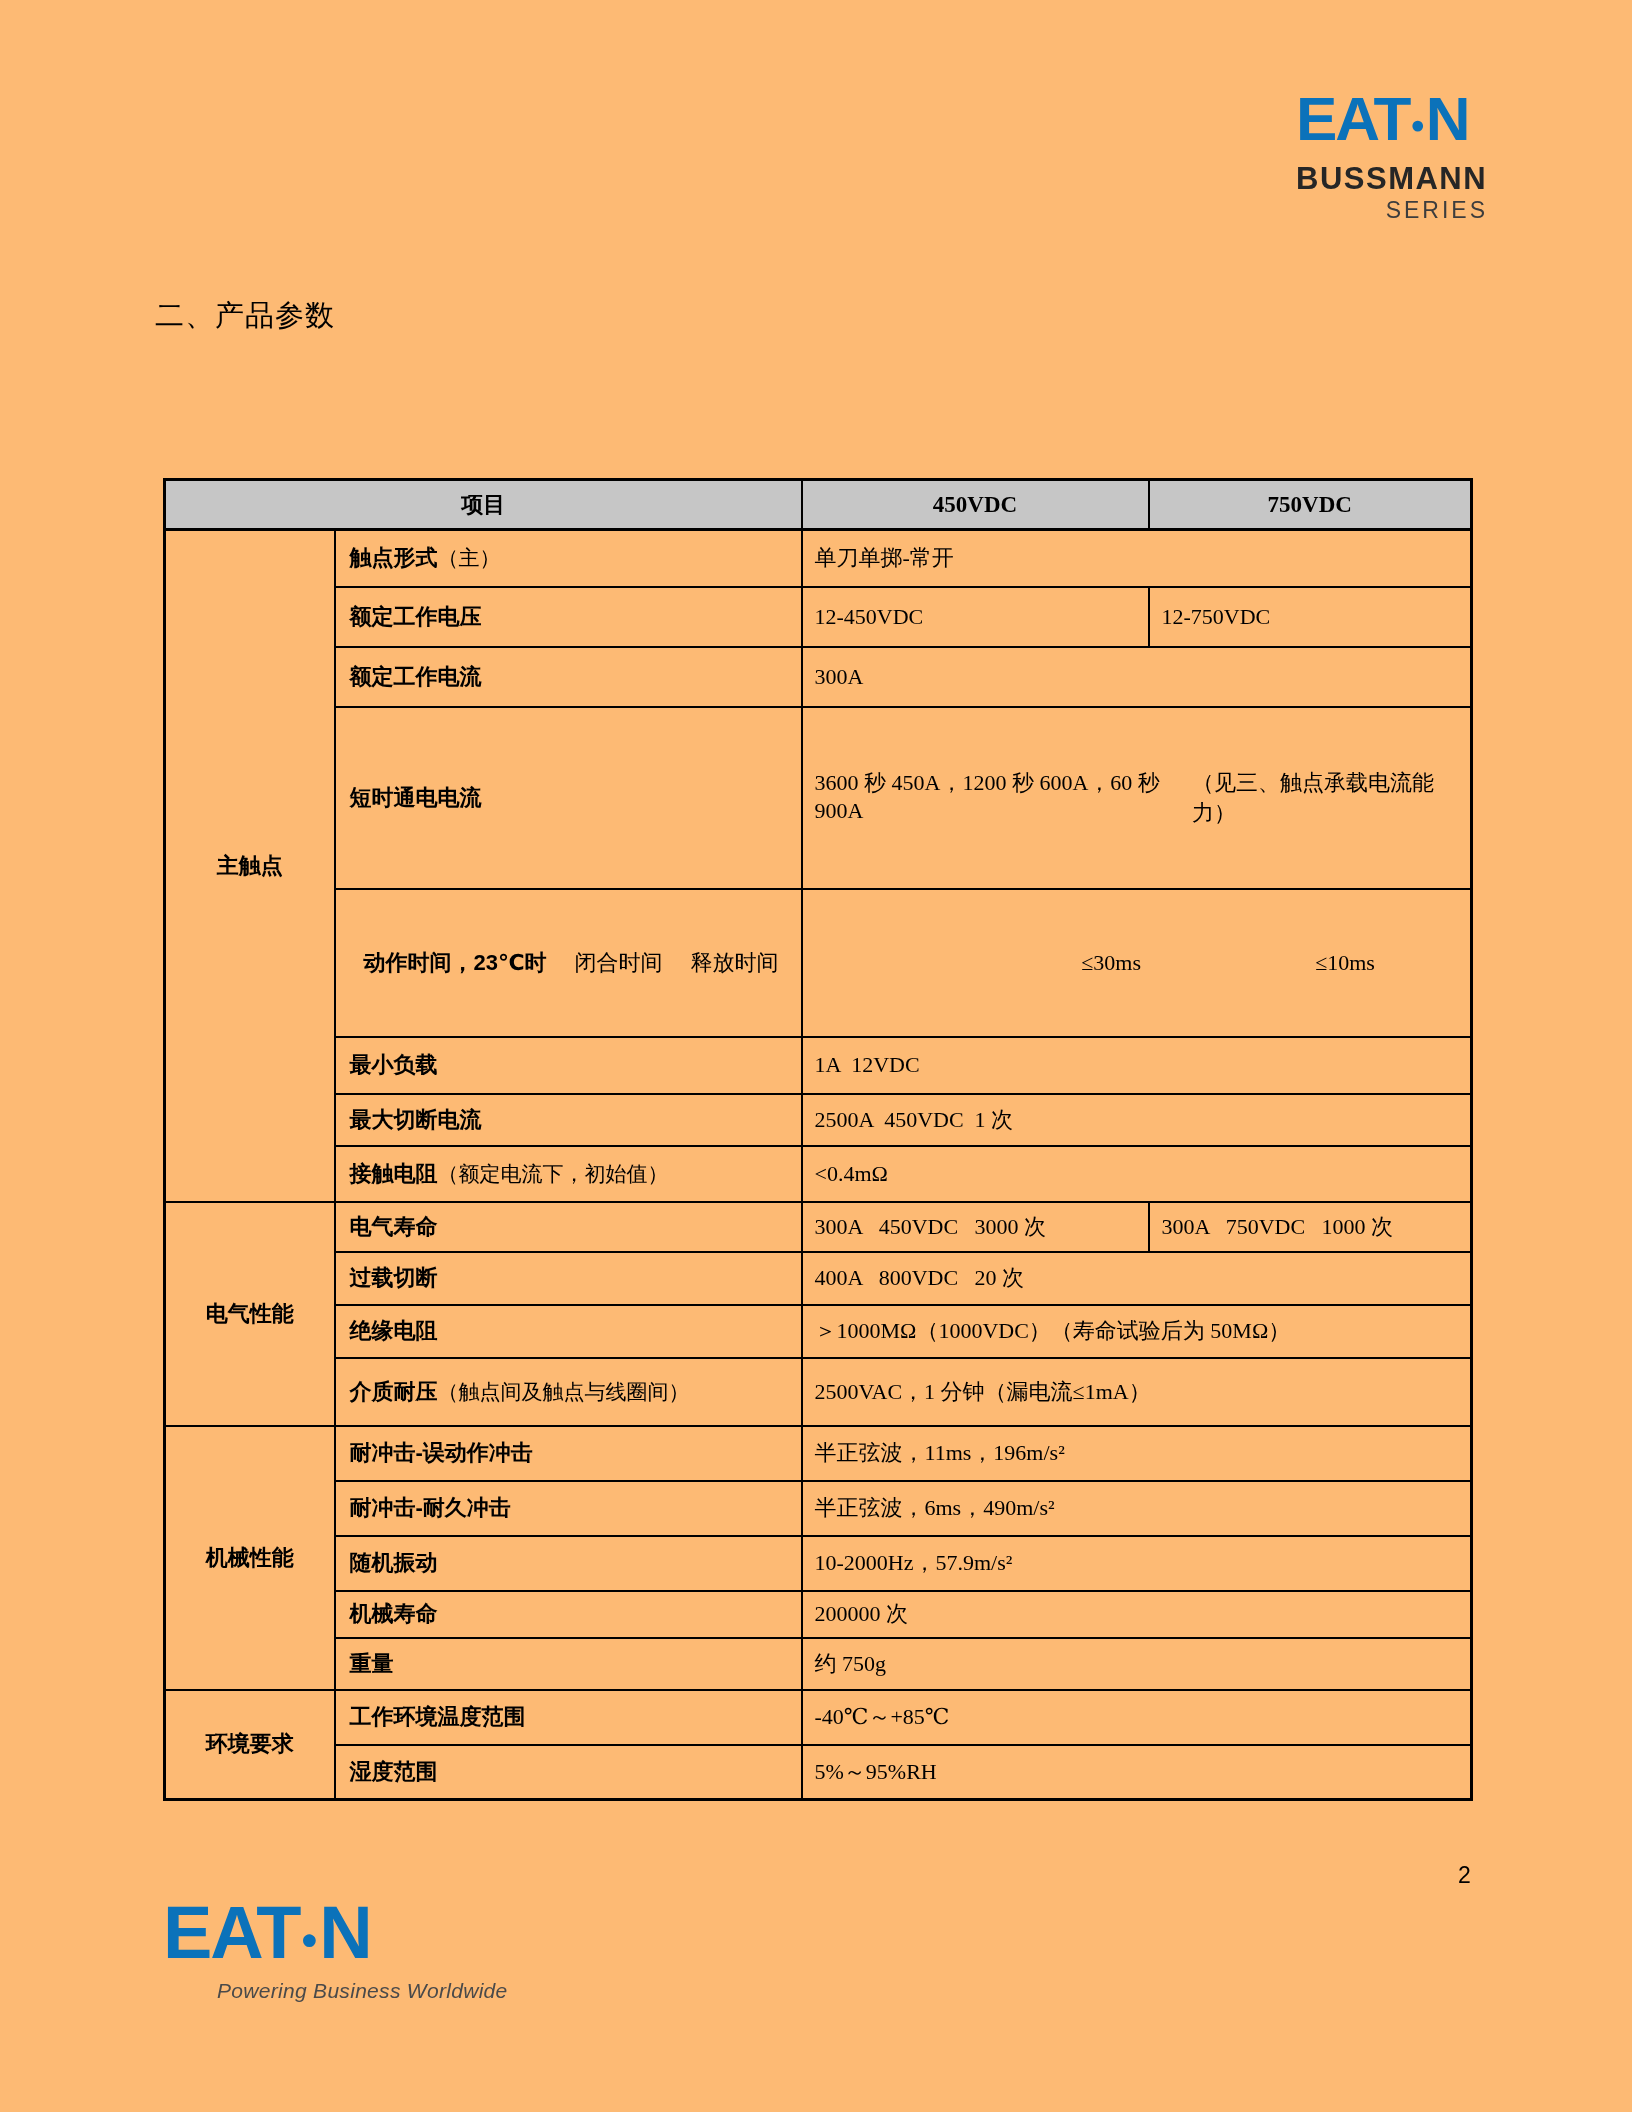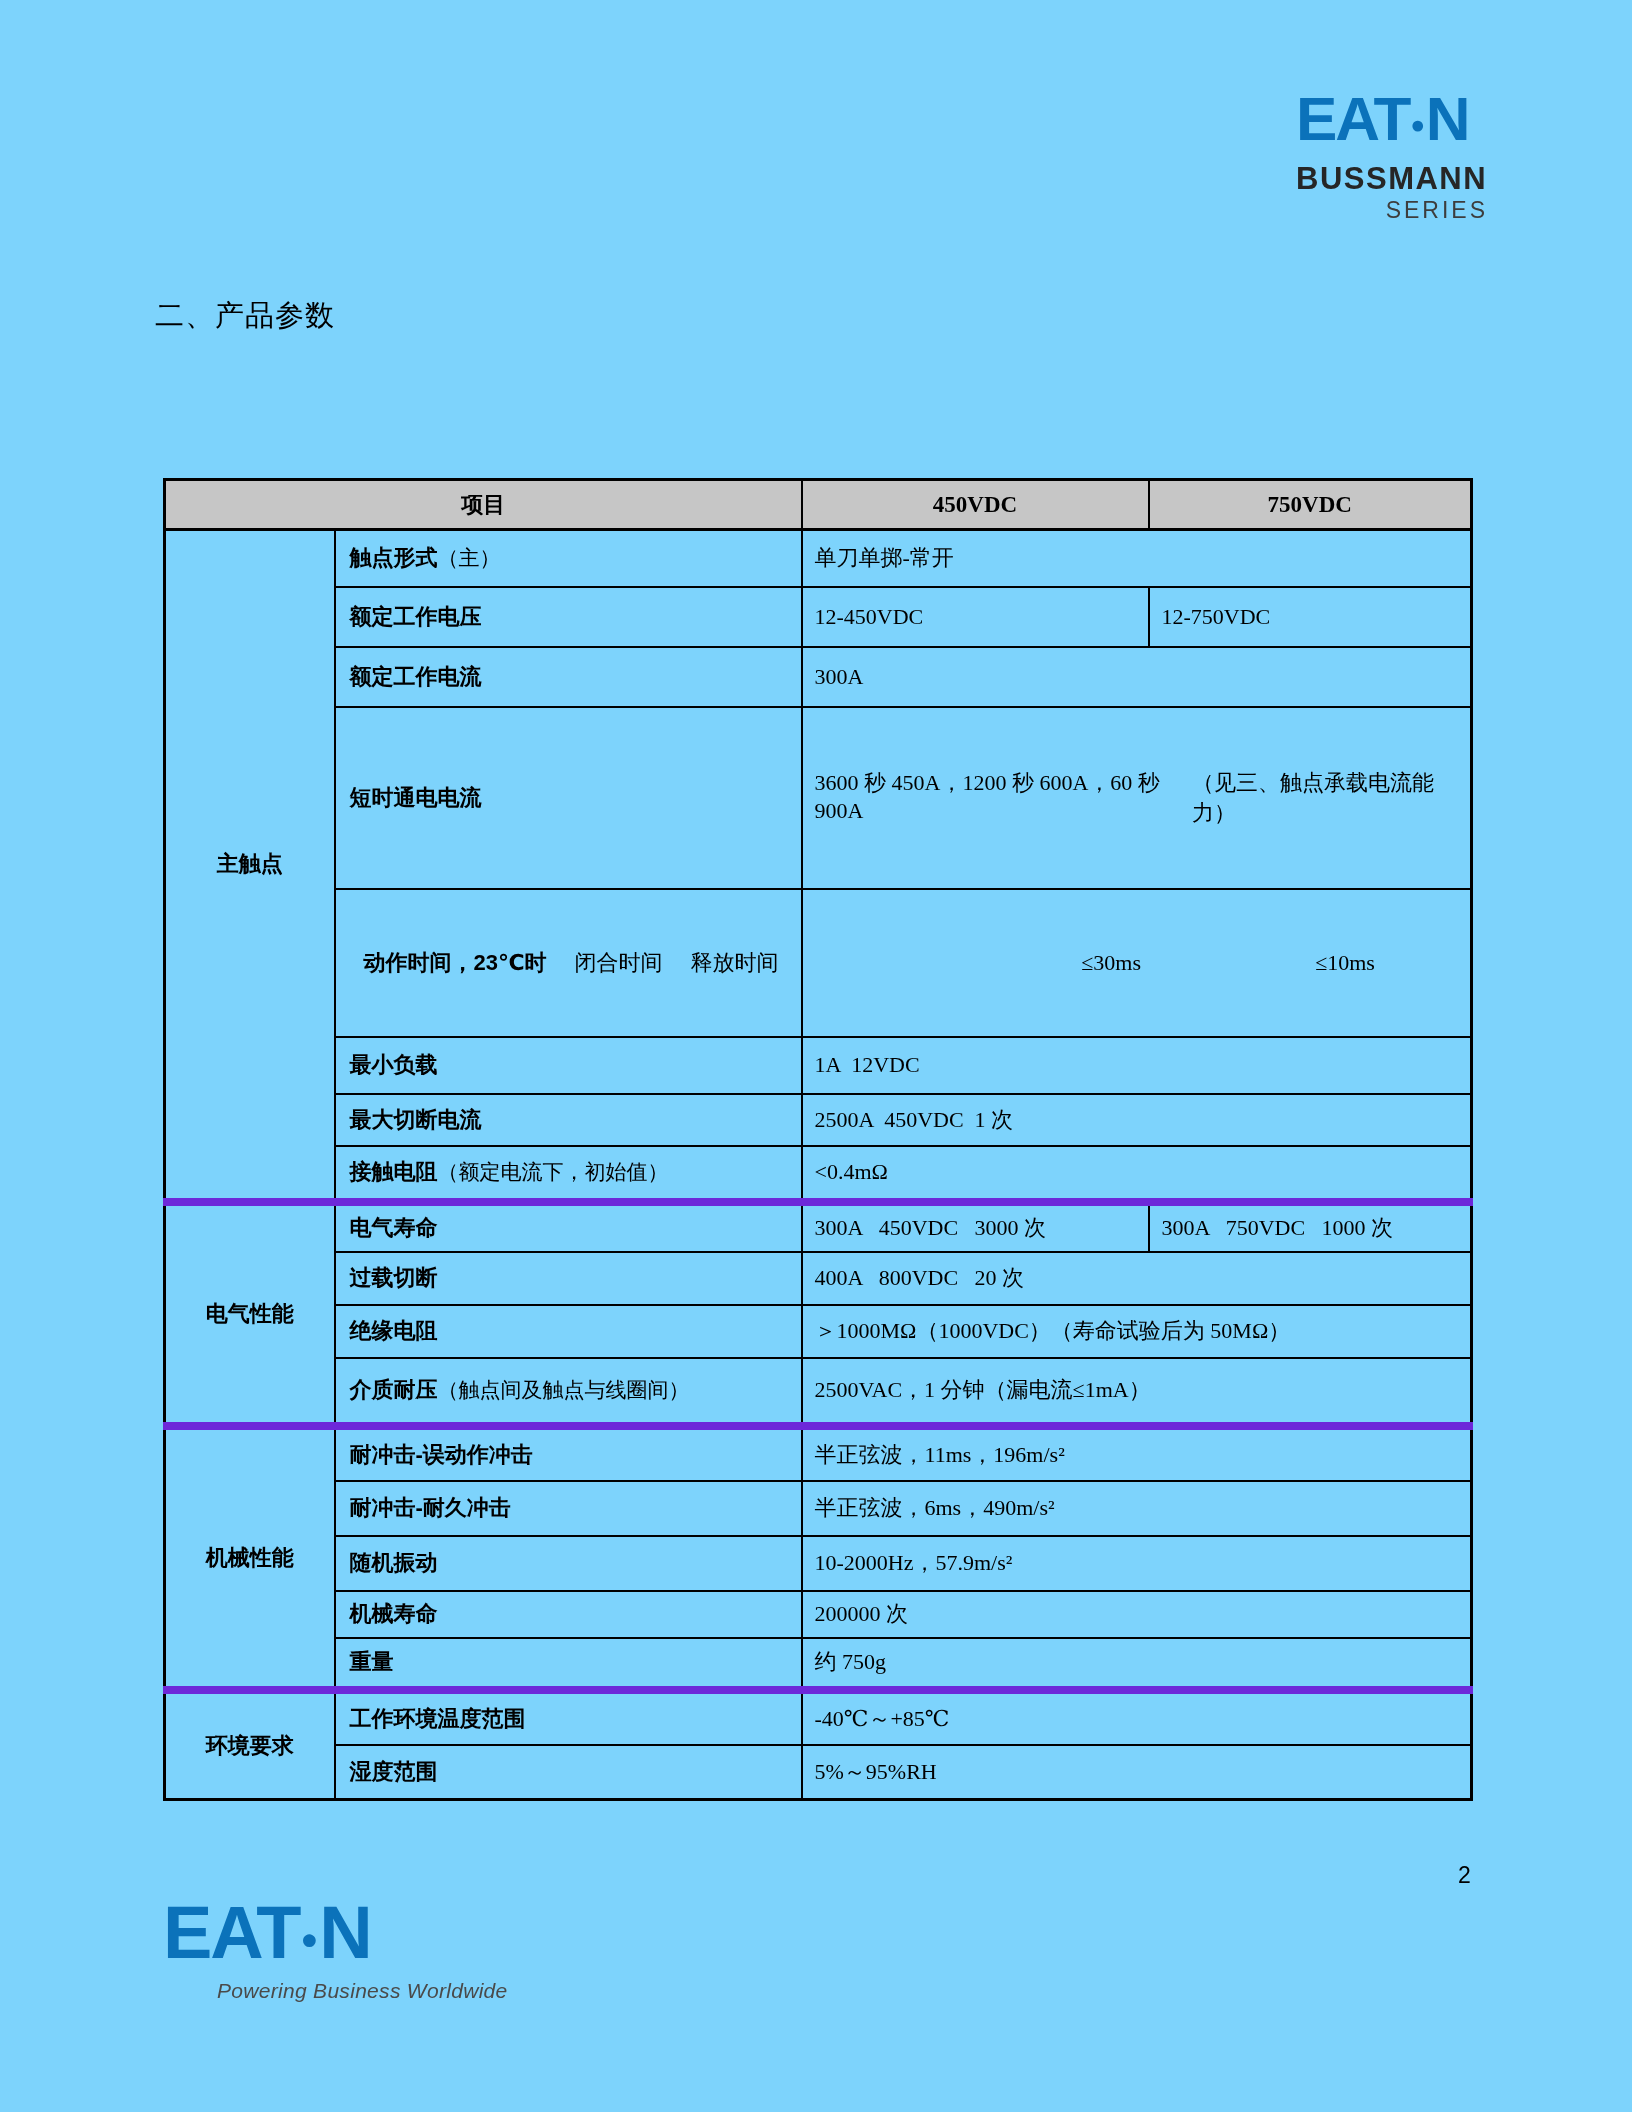--- a/index.html
+++ b/index.html
@@ -1,21 +1,21 @@
 <!DOCTYPE html>
 <html><head>
 <meta charset="utf-8">
 <style>
   * { margin: 0; padding: 0; box-sizing: border-box; }
   html, body { background: #ffffff; }
   .page {
     position: relative;
     width: 1632px;
     height: 2112px;
-    background: #7dd3fc;
+    background: #fdba74;
     font-family: "Liberation Serif", "DejaVu Serif", serif;
     color: #000;
     overflow: hidden;
   }
 
   
   .logo-top { position: absolute; left: 1296px; top: 88px; width: 200px; }
   .eaton-word {
     font-family: "Liberation Sans", "DejaVu Sans", sans-serif;
     font-weight: 900;
@@ -87,21 +87,21 @@
     font-weight: bold;
   }
   td.item { padding-left: 14px; padding-right: 8px; }
   td.val  { padding-left: 12px; padding-right: 8px; white-space: pre-wrap; }
   .lbl {
     font-family: "Liberation Sans", "DejaVu Sans", sans-serif;
     font-weight: bold;
   }
   .note { font-family: "Liberation Serif", "DejaVu Serif", serif; font-weight: normal; font-size: 21px; }
   .sub  { font-family: "Liberation Serif", "DejaVu Serif", serif; font-weight: normal; }
-  tr.sect td { border-top: 8px solid #6d28d9; }
+  tr.sect td { border-top: 2px solid #6d28d9; }
   .stack {
     display: flex; flex-direction: row; justify-content: space-around;
     height: 100%; padding: 8px 0;
   }
   td.pad0 { padding-top: 0; padding-bottom: 0; }
 </style>
 </head>
 <body>
 
 <div class="page">

